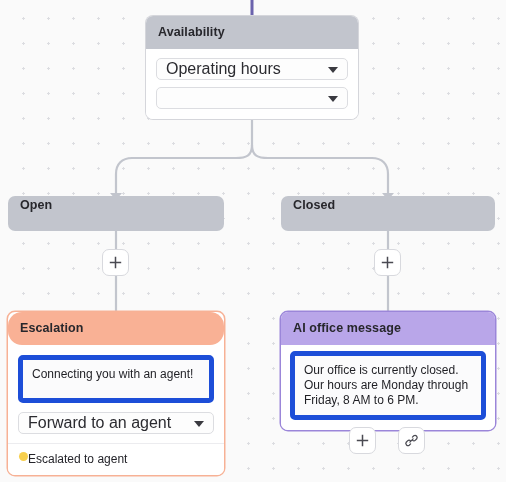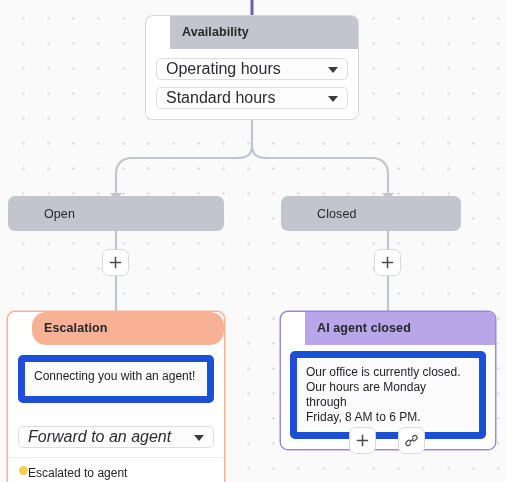--- a/index.html
+++ b/index.html
@@ -43,36 +43,35 @@
     background: #ffffff;
   }
   .node-header {
     font-size: 12.5px;
     font-weight: bold;
     color: #27272c;
     padding: 9px 11px 9px 12px;
     line-height: 15px;
     letter-spacing: 0.1px;
     box-sizing: border-box;
-    margin-left: 24px;
   }
   .node-body {
     background: #ffffff;
     padding: 9px 10px 10px 10px;
     box-sizing: border-box;
   }
 
   
   .node.simple {
     background: #c2c5cd;
     border-radius: 7px;
   }
   .node.simple .node-header {
-    padding: 11px 12px;
-    font-weight: normal;
+    padding: 2px 12px;
+    font-weight: bold;
   }
 
   
   .node.availability {
     background: #ffffff;
     box-shadow: 0 0 0 1px #d5d6db;
   }
   .node.availability .node-header {
     background: #c2c5cd;
   }
@@ -119,21 +118,21 @@
     top: 50%;
     width: 0;
     height: 0;
     margin-top: -2px;
     border-left: 5px solid transparent;
     border-right: 5px solid transparent;
     border-top: 6px solid #3a3a40;
   }
 
   .textbox {
-    border: 7px solid #1d4ed8;
+    border: 5px solid #1d4ed8;
     border-radius: 5px;
     background: #fbfbfc;
     font-size: 12px;
     line-height: 15px;
     color: #1f1f24;
     padding: 7px 9px;
     box-sizing: border-box;
     white-space: pre-line;
   }
 
@@ -198,63 +197,62 @@
   </svg>
 
   <div class="node availability" style="left:146px; top:16px; width:212px;">
     <div class="node-header">Availability</div>
     <div class="node-body">
       <div class="select">
         <span>Operating hours</span>
         <span class="caret"></span>
       </div>
       <div class="select">
-        <span>Standard hours</span>
         <span class="caret"></span>
       </div>
     </div>
   </div>
 
   <div class="node simple" style="left:8px; top:196px; width:216px; height:35px;">
     <div class="node-header">Open</div>
   </div>
 
-  <div class="node simple" style="left:281px; top:196px; width:180px; height:35px;">
+  <div class="node simple" style="left:281px; top:196px; width:214px; height:35px;">
     <div class="node-header">Closed</div>
   </div>
 
   <div class="sq-btn" style="left:102px; top:249px;">
     <svg width="13" height="13" viewBox="0 0 13 13">
       <path d="M6.5,0.8 L6.5,12.2 M0.8,6.5 L12.2,6.5" stroke="#4a4a52" stroke-width="1.5"></path>
     </svg>
   </div>
 
   <div class="sq-btn" style="left:374px; top:249px;">
     <svg width="13" height="13" viewBox="0 0 13 13">
       <path d="M6.5,0.8 L6.5,12.2 M0.8,6.5 L12.2,6.5" stroke="#4a4a52" stroke-width="1.5"></path>
     </svg>
   </div>
 
   <div class="node escalation" style="left:8px; top:312px; width:216px;">
     <div class="node-header">Escalation</div>
     <div class="node-body" style="padding:10px 10px 9px 10px;">
       <div class="textbox" style="height:48px;">Connecting you with an agent!</div>
-      <div class="select" style="margin-top:23px;font-style:italic;">
+      <div class="select" style="margin-top:9px;">
         <span>Forward to an agent</span>
         <span class="caret"></span>
       </div>
     </div>
     <div class="footer-row">
       <span class="dot"></span>
       <span>Escalated to agent</span>
     </div>
   </div>
 
   <div class="node aimessage" style="left:281px; top:312px; width:214px;">
-    <div class="node-header">AI agent closed</div>
+    <div class="node-header">AI office message</div>
     <div class="node-body" style="padding:6px 9px 10px 9px;">
       <div class="textbox">Our office is currently closed.
 Our hours are Monday through
 Friday, 8 AM to 6 PM.</div>
     </div>
   </div>
 
   <div class="sq-btn" style="left:349px; top:427px;">
     <svg width="13" height="13" viewBox="0 0 13 13">
       <path d="M6.5,0.8 L6.5,12.2 M0.8,6.5 L12.2,6.5" stroke="#4a4a52" stroke-width="1.5"></path>

